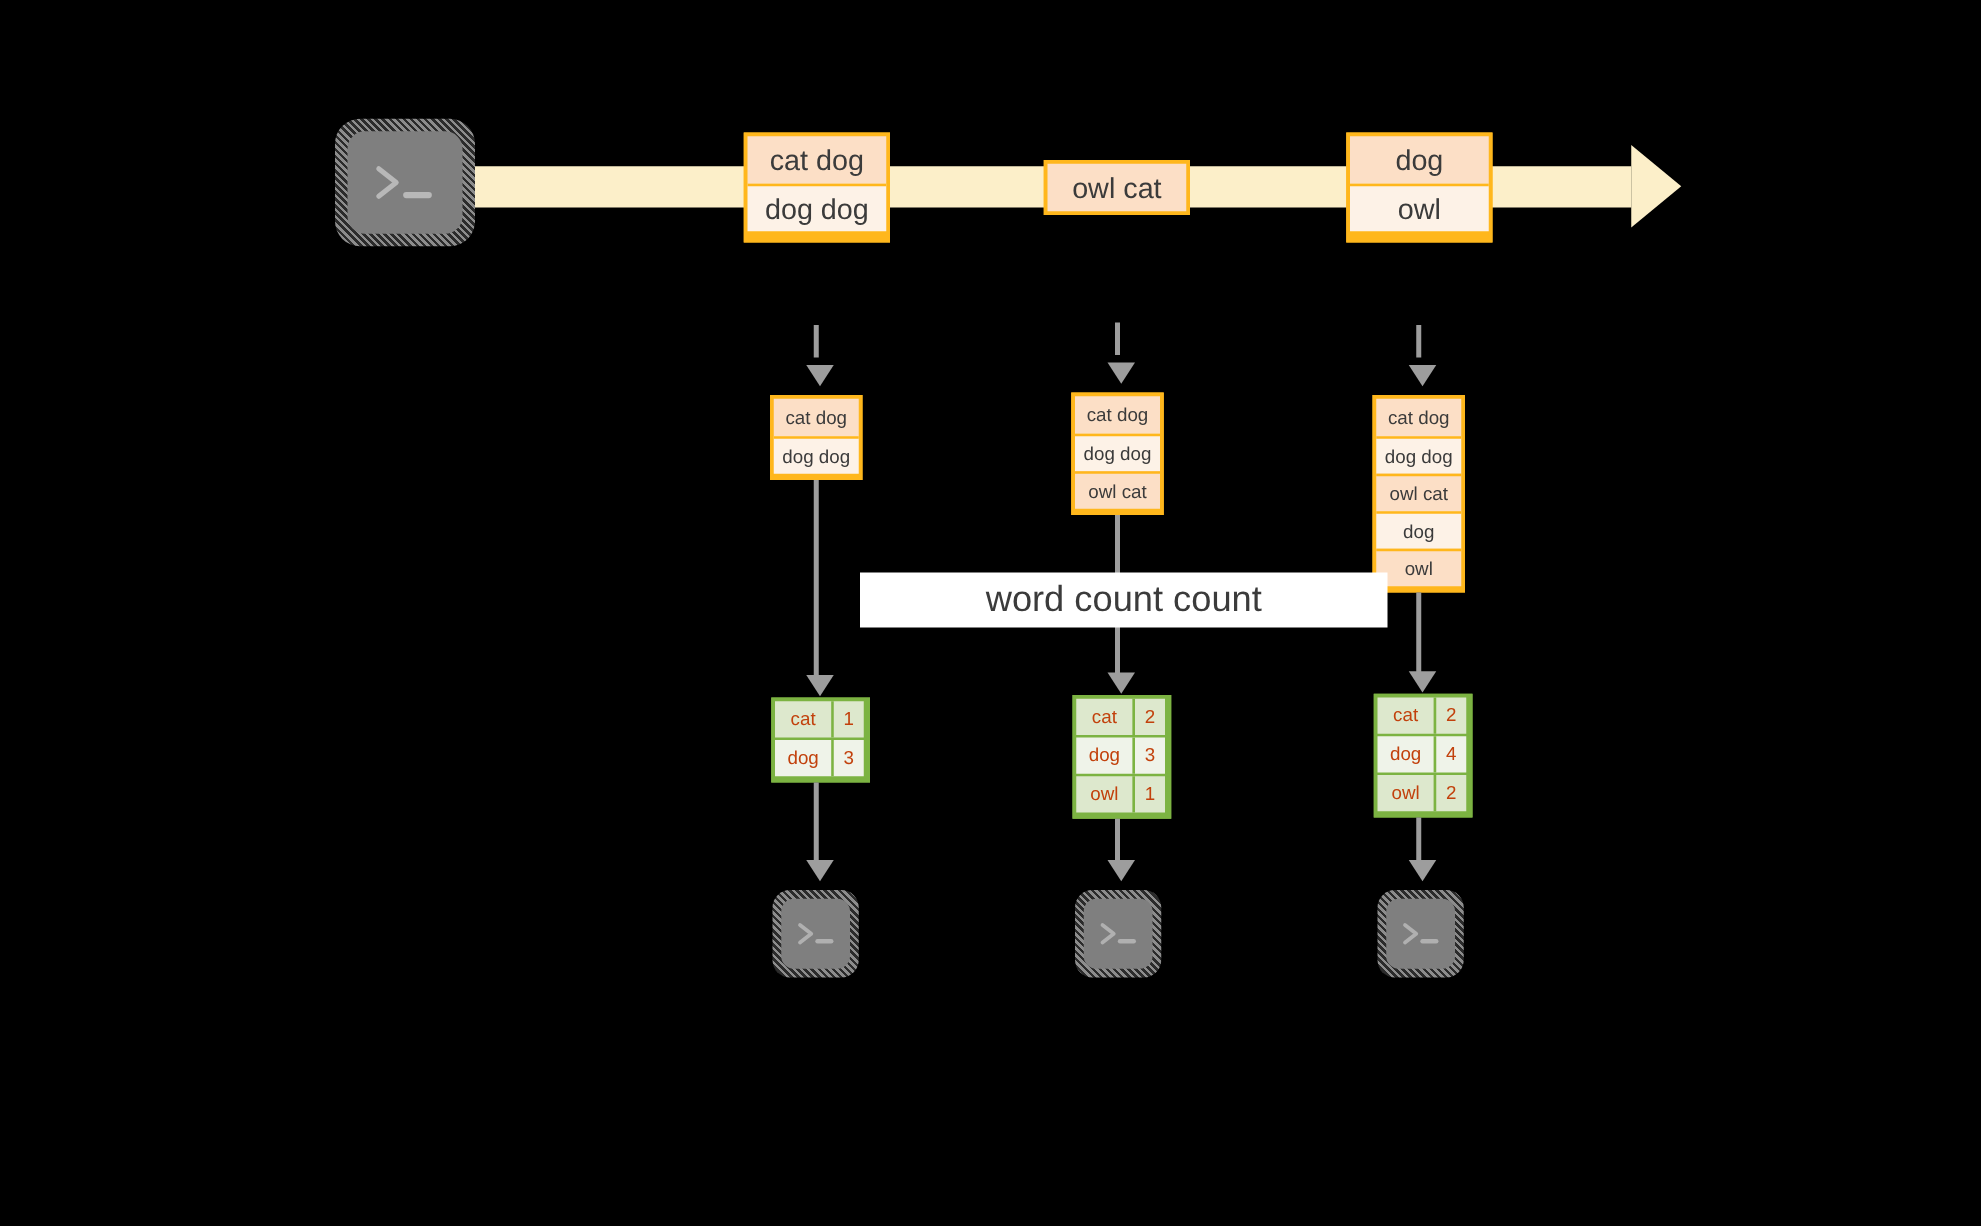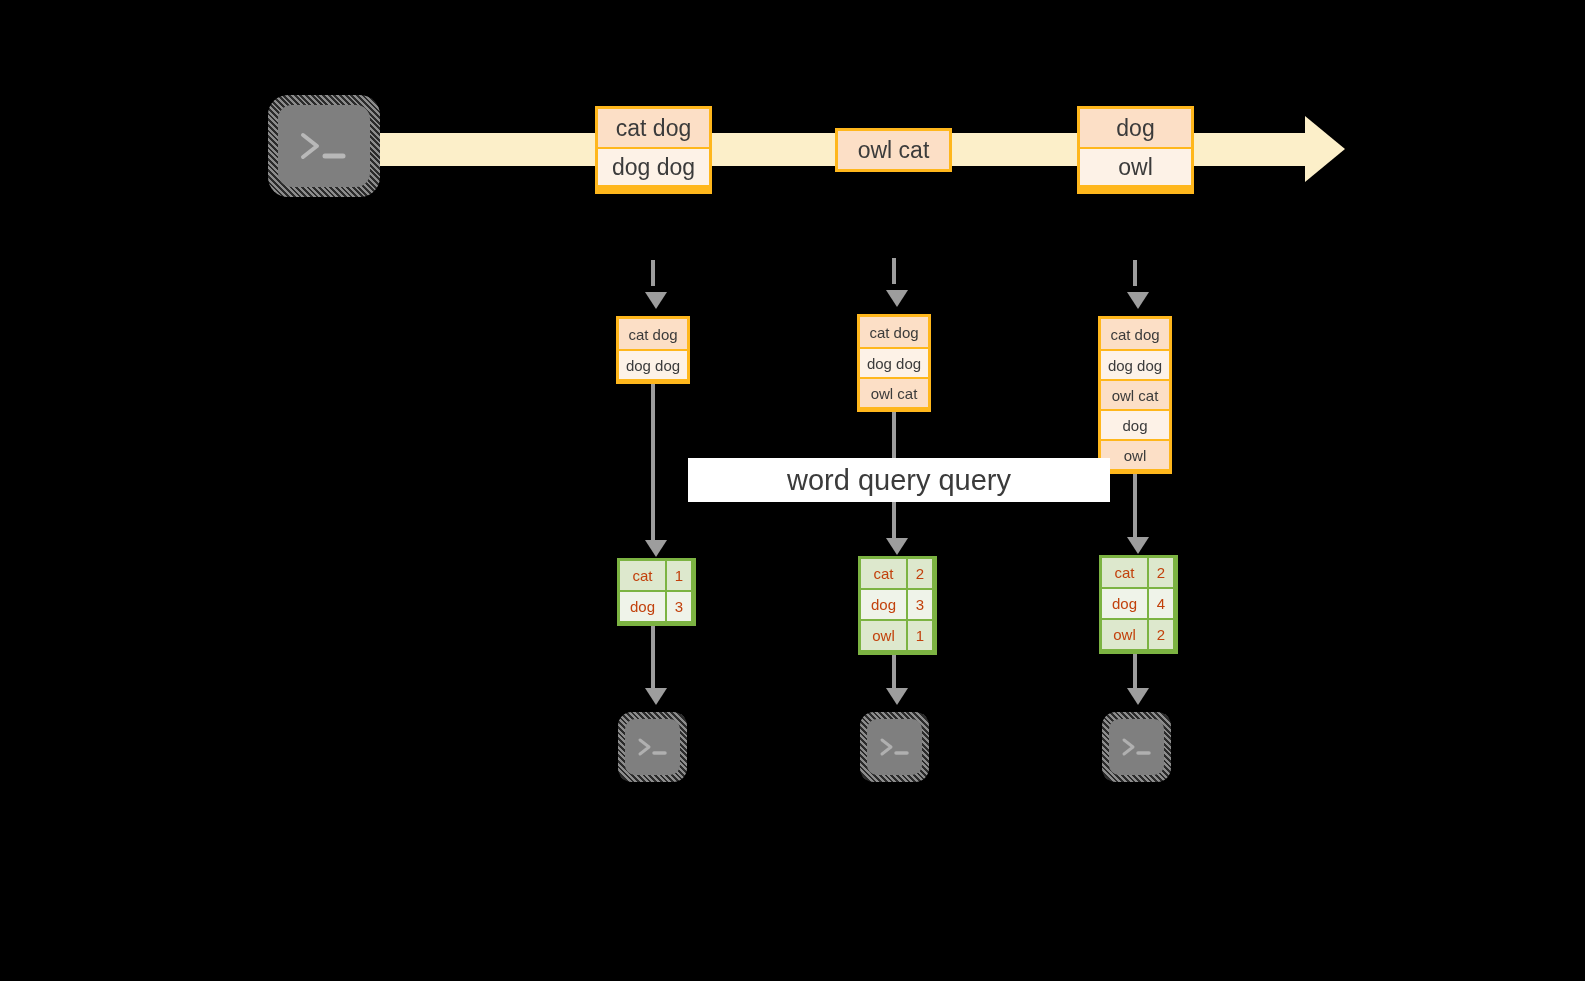--- a/index.html
+++ b/index.html
@@ -262,15 +262,15 @@
   <div class="vhead" style="left:1127px; top:688px;"></div>
 
   <div class="terminal" style="left:1102px; top:712px; width:69px; height:70px; border-radius:14px;">
     <div class="inner" style="left:7px; top:7px; right:7px; bottom:7px; border-radius:10px;"></div>
     <svg width="38" height="22" viewBox="0 0 38 22" aria-hidden="true">
       <path d="M6 4 L15 11 L6 18" fill="none" stroke="#b0b0b0" stroke-width="3" stroke-linecap="round" stroke-linejoin="round"></path>
       <line x1="20" y1="17" x2="31" y2="17" stroke="#b0b0b0" stroke-width="3.5" stroke-linecap="round"></line>
     </svg>
   </div>
 
-  <div class="qlabel" style="left:688px; top:458px; width:422px; height:44px;">word query query</div>
+  <div class="qlabel" style="left:688px; top:458px; width:422px; height:44px;">word count count</div>
 
 </div>
 
 </body></html>

